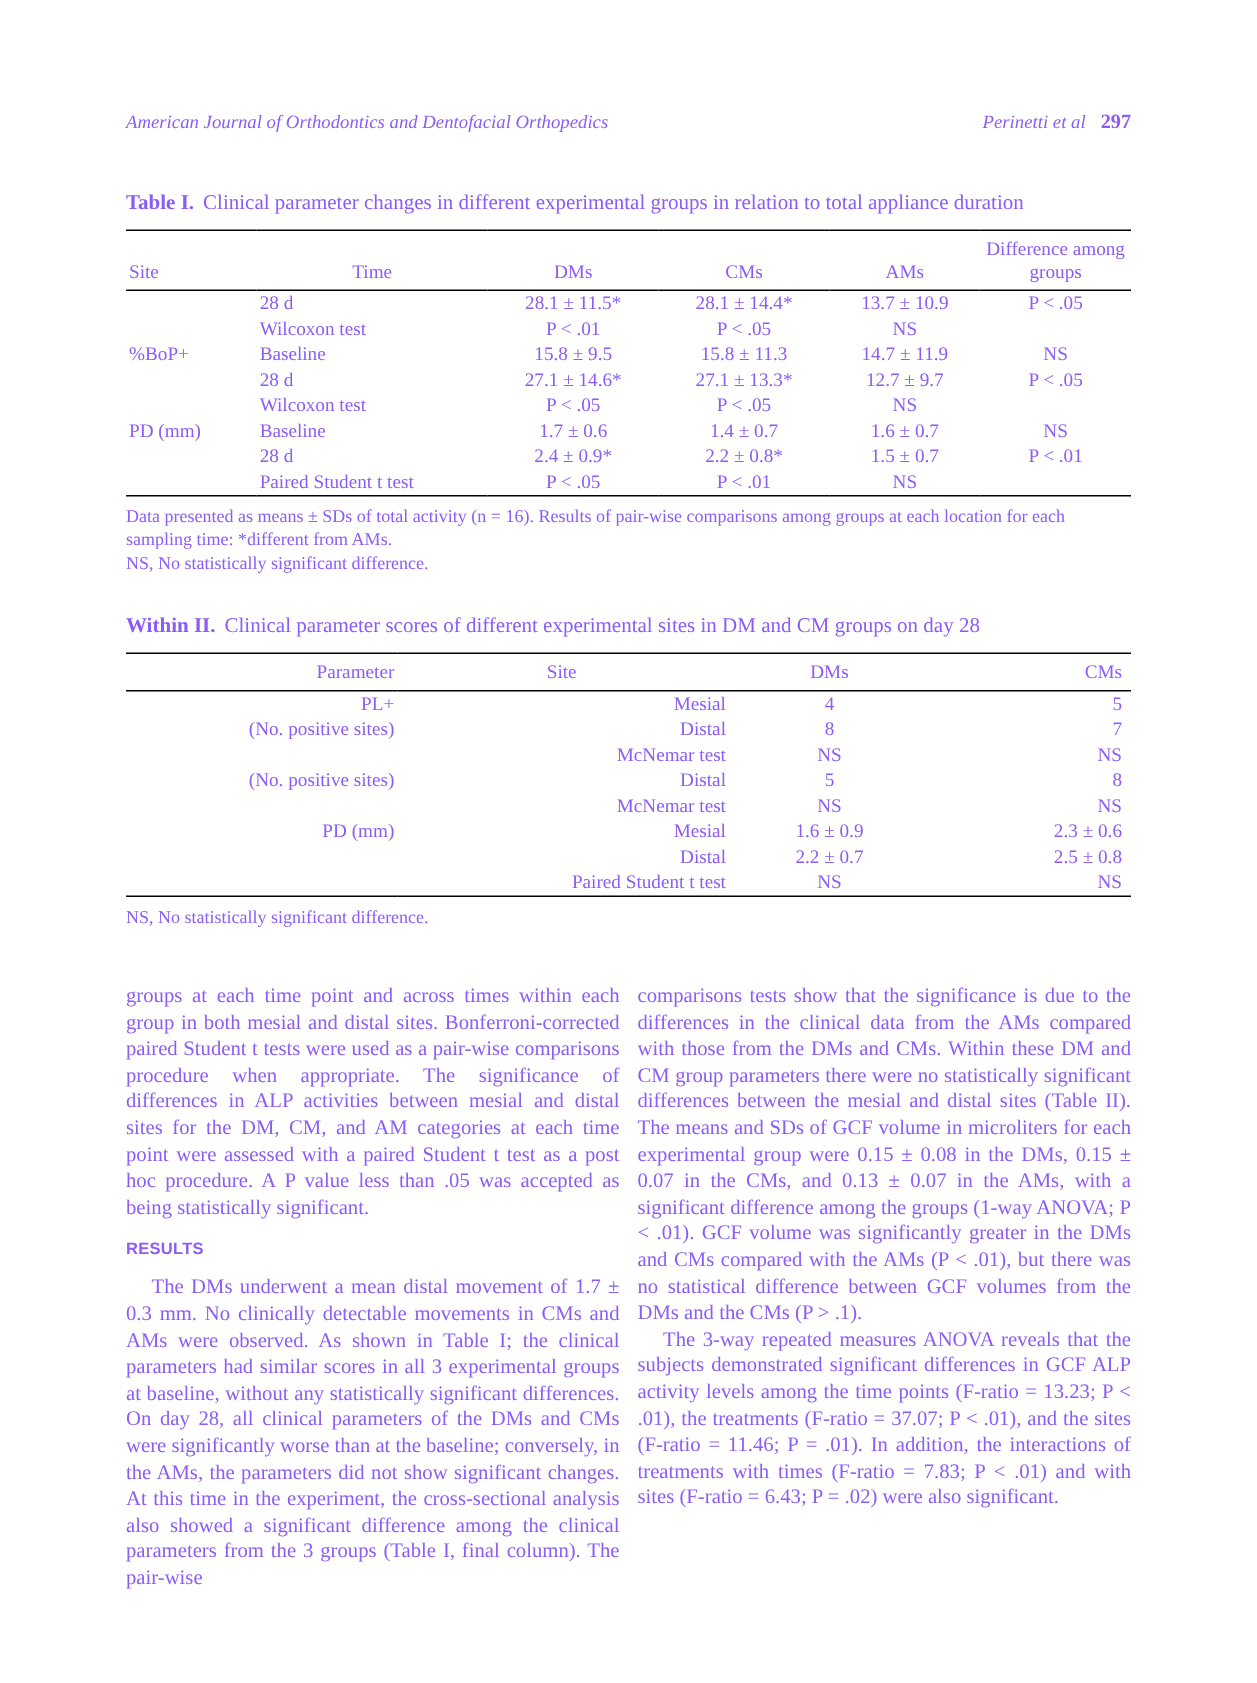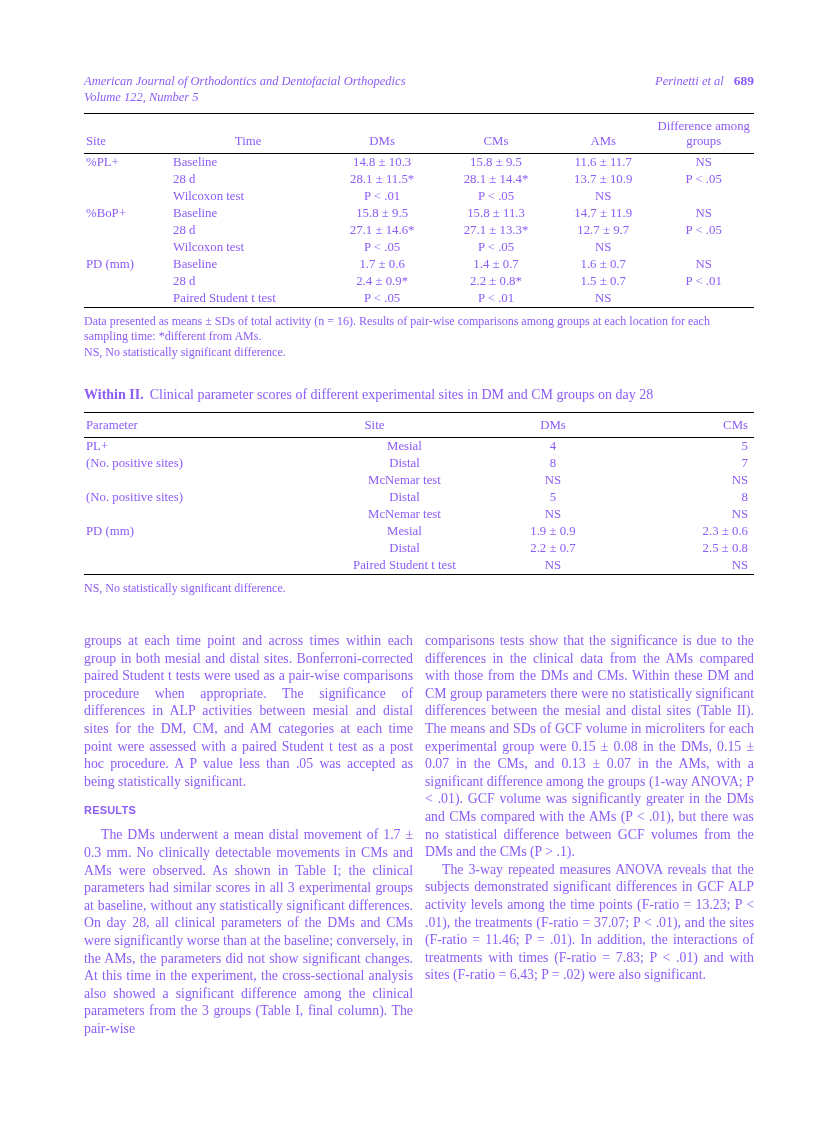--- a/index.html
+++ b/index.html
@@ -32,22 +32,22 @@
   td { padding:1px 2px; vertical-align:top; }
 
   .t1 .c0 { width:13%; text-align:left; }
   .t1 .c1 { width:23%; text-align:left; }
   .t1 th.c1 { text-align:center; }
   .t1 .c2 { width:17%; text-align:center; }
   .t1 .c3 { width:17%; text-align:center; }
   .t1 .c4 { width:15%; text-align:center; }
   .t1 .c5 { width:15%; text-align:center; }
 
-  .t2 .c0 { width:27%; text-align:left; }
-  .t2 .c1 { width:33%; text-align:center; padding-left:60px; }
+  .t2 .c0 { width:27%; text-align:right; }
+  .t2 .c1 { width:33%; text-align:right; padding-left:60px; }
   .t2 th.c1 { text-align:center; padding-left:0; }
   .t2 .c2 { width:20%; text-align:center; }
   .t2 .c3 { width:20%; text-align:right; padding-right:6px; }
   .t2 th.c3 { text-align:right; padding-right:6px; }
 
   
   .footnotes { margin-top:6px; font-size:12px; line-height:15px; }
   .footnotes div { margin-bottom:1px; }
 
   
@@ -60,49 +60,43 @@
                      text-align:left; letter-spacing:0.2px; }
 </style>
 </head>
 <body>
 
 <div class="page">
 
   <div class="header">
     <div class="header-left">
       <div>American Journal of Orthodontics and Dentofacial Orthopedics</div>
-      <div>Volume 122, Number 5</div>
     </div>
     <div class="header-right">
-      <span>Perinetti et al</span><span class="page-num">689</span>
-    </div>
-  </div>
-
+      <span>Perinetti et al</span><span class="page-num">297</span>
+    </div>
+  </div>
+
+  <div class="tcaption tcaption1">
+    <span class="tlabel">Table I.</span><span>Clinical parameter changes in different experimental groups in relation to total appliance duration</span>
+  </div>
 
   <table class="t1">
     <thead>
       <tr>
           <th class="c0">Site</th>
           <th class="c1">Time</th>
           <th class="c2">DMs</th>
           <th class="c3">CMs</th>
           <th class="c4">AMs</th>
           <th class="c5">Difference among groups</th>
         </tr>
     </thead>
     <tbody>
         <tr>
-          <td class="c0">%PL+</td>
-          <td class="c1">Baseline</td>
-          <td class="c2">14.8 ± 10.3</td>
-          <td class="c3">15.8 ± 9.5</td>
-          <td class="c4">11.6 ± 11.7</td>
-          <td class="c5">NS</td>
-        </tr>
-        <tr>
           <td class="c0"></td>
           <td class="c1">28 d</td>
           <td class="c2">28.1 ± 11.5*</td>
           <td class="c3">28.1 ± 14.4*</td>
           <td class="c4">13.7 ± 10.9</td>
           <td class="c5">P &lt; .05</td>
         </tr>
         <tr>
           <td class="c0"></td>
           <td class="c1">Wilcoxon test</td>
@@ -207,21 +201,21 @@
         </tr>
         <tr>
           <td class="c0"></td>
           <td class="c1">McNemar test</td>
           <td class="c2">NS</td>
           <td class="c3">NS</td>
         </tr>
         <tr>
           <td class="c0">PD (mm)</td>
           <td class="c1">Mesial</td>
-          <td class="c2">1.9 ± 0.9</td>
+          <td class="c2">1.6 ± 0.9</td>
           <td class="c3">2.3 ± 0.6</td>
         </tr>
         <tr>
           <td class="c0"></td>
           <td class="c1">Distal</td>
           <td class="c2">2.2 ± 0.7</td>
           <td class="c3">2.5 ± 0.8</td>
         </tr>
         <tr>
           <td class="c0"></td>

